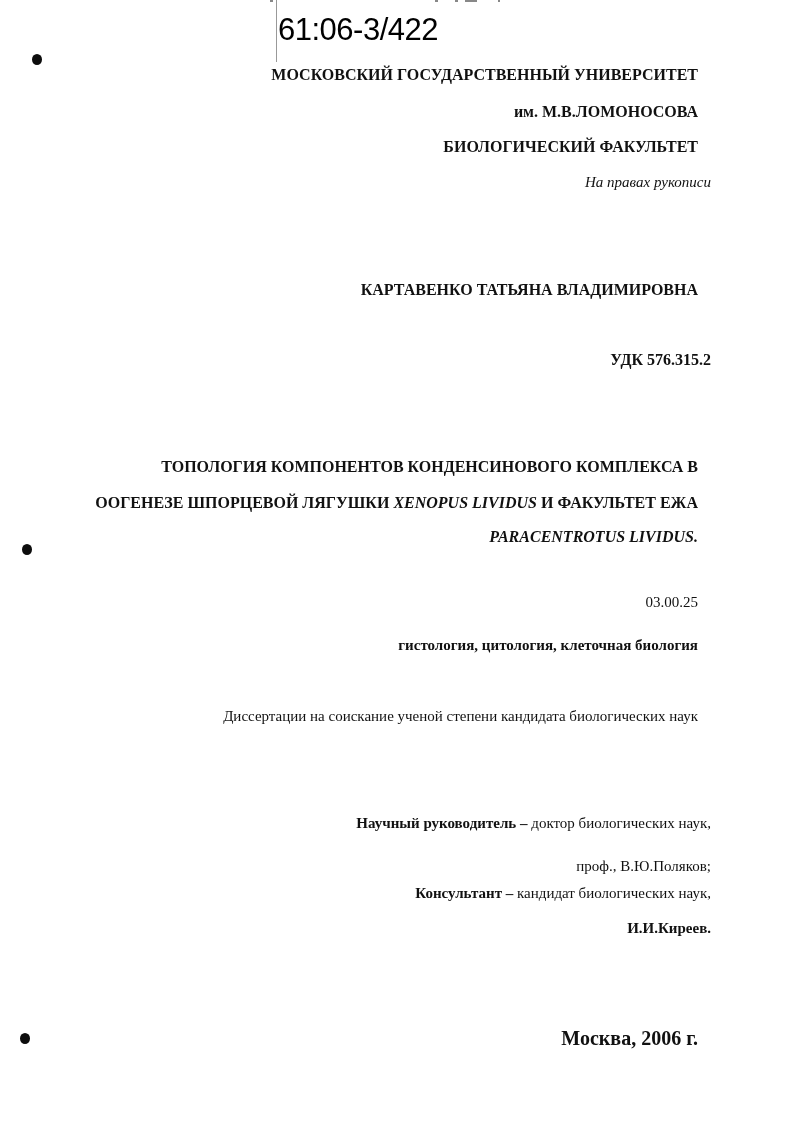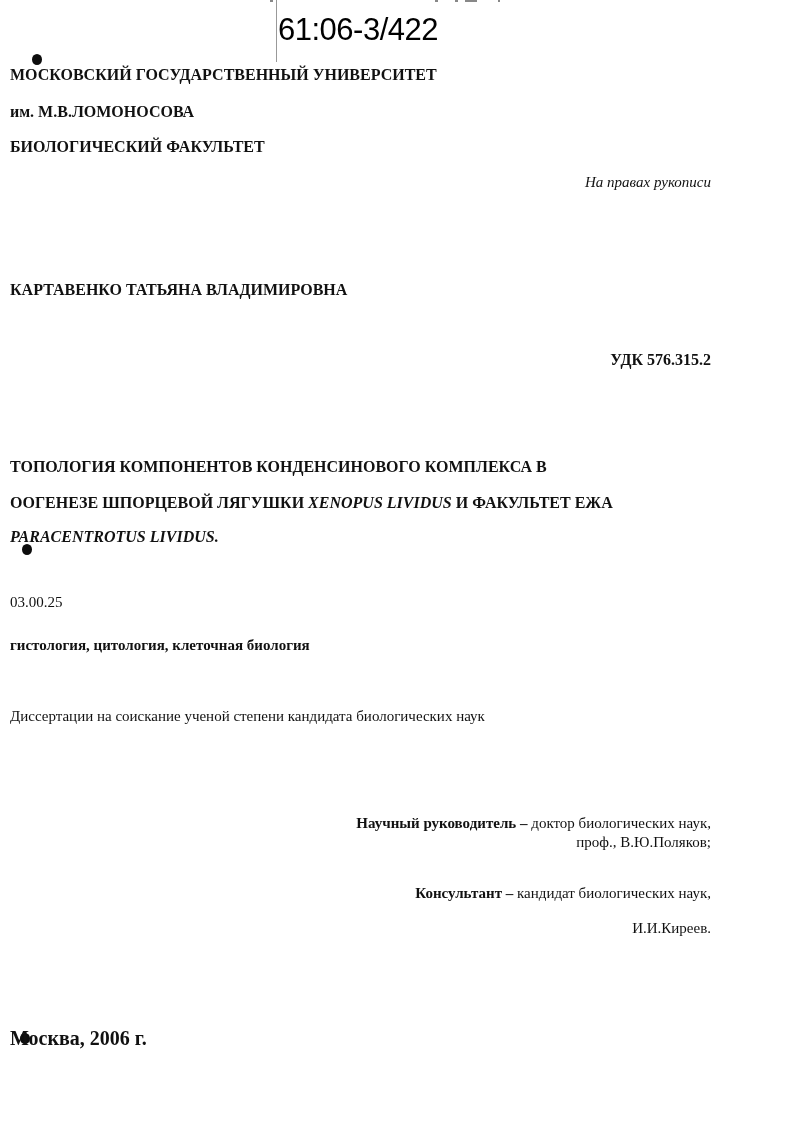--- a/index.html
+++ b/index.html
@@ -9,21 +9,21 @@
   }
   body {
     width: 794px;
     height: 1121px;
     position: relative;
     overflow: hidden;
     font-family: "Liberation Serif", "DejaVu Serif", serif;
     color: #111111;
   }
   .abs { position: absolute; }
-  .center { left: 10px; width: 698px; text-align: left; }
+  .center { left: 0; width: 698px; text-align: right; }
   .stamp {
     left: 278px; top: 12px;
     font-family: "Liberation Sans", "DejaVu Sans", sans-serif;
     font-size: 31px;
     color: #000000;
     letter-spacing: -0.5px;
   }
   .stamp-rule {
     left: 276px; top: 0px; width: 1px; height: 62px;
     background: #999;
@@ -77,21 +77,21 @@
   <div class="abs center title ital" style="top:528px;">PARACENTROTUS LIVIDUS.</div>
 
   <div class="abs center normal" style="top:594px;">03.00.25</div>
   <div class="abs center normal" style="top:637px;font-weight:bold;">гистология, цитология, клеточная биология</div>
 
   <div class="abs center normal" style="top:708px;">Диссертации на соискание ученой степени кандидата биологических наук</div>
 
   <div class="abs right-block" style="top:815px;">
     <span class="bold">Научный руководитель</span><span class="bold"> – </span><span>доктор биологических наук,</span>
   </div>
-  <div class="abs right-block" style="top:834px;">проф., В.Ю.Поляков;</div>
+  <div class="abs right-block" style="top:858px;">проф., В.Ю.Поляков;</div>
   <div class="abs right-block" style="top:885px;">
     <span class="bold">Консультант</span><span class="bold"> – </span><span>кандидат биологических наук,</span>
   </div>
-  <div class="abs right-block" style="top:920px;">И.И.Киреев.</div>
+  <div class="abs right-block" style="top:920px;font-weight:bold;">И.И.Киреев.</div>
 
   <div class="abs center bold" style="top:1027px;font-size:20px;">Москва, 2006 г.</div>
 
 </div>
 
 </body></html>

